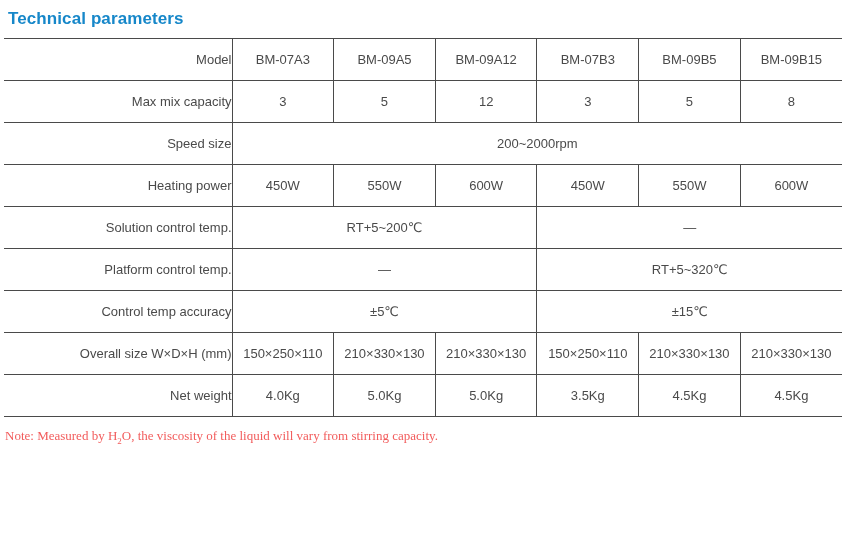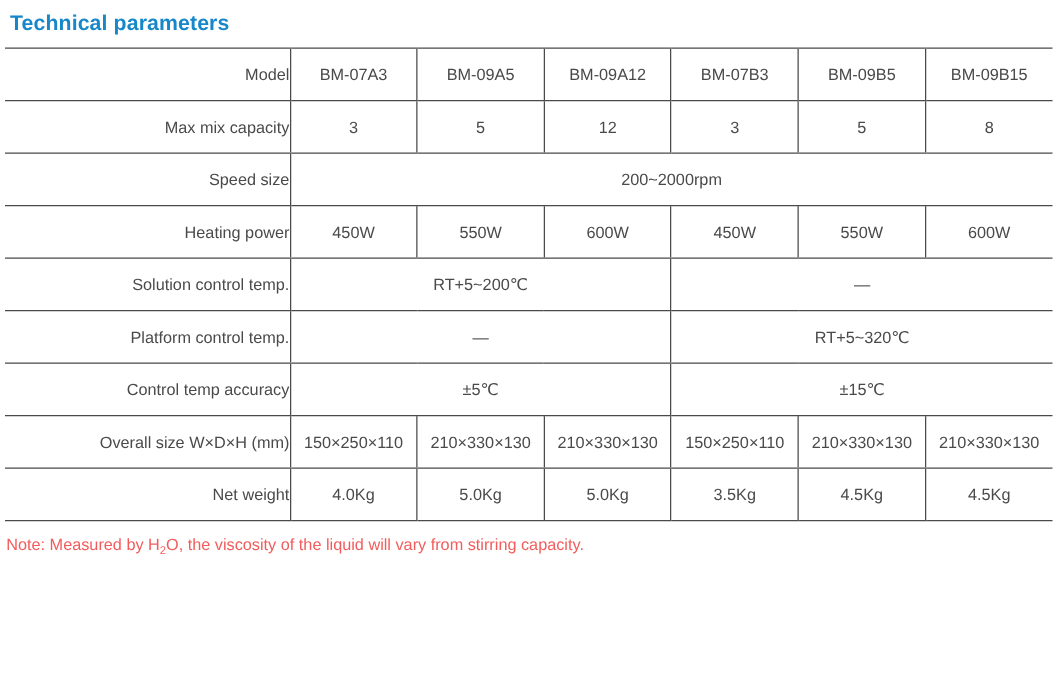--- a/index.html
+++ b/index.html
@@ -54,20 +54,21 @@
     border-left: 1px solid var(--border);
   }
   table.spec-table td.label-cell {
     text-align: right;
     padding-left: 18px;
   }
   .note-text {
     color: var(--note-red);
     font-size: 13px;
     margin: 11px 0 0 5px;
+    font-family: Liberation Serif, serif;
   }
   .note-text sub {
     font-size: 9px;
     line-height: 0;
   }
 </style>
 </head>
 <body>
 
 <div class="page">

